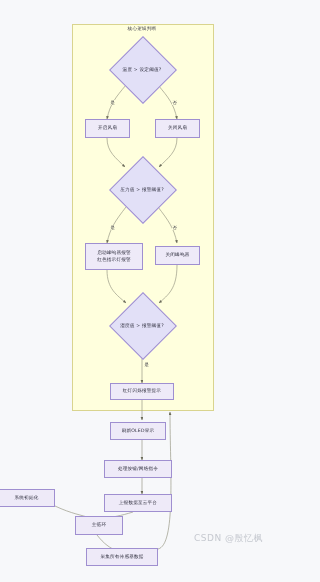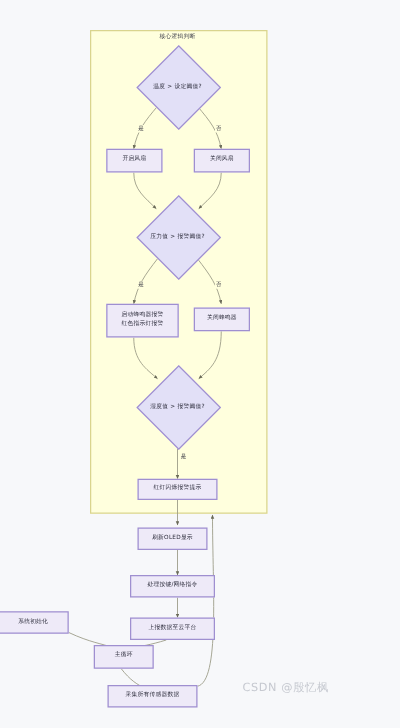--- a/index.html
+++ b/index.html
@@ -145,15 +145,15 @@
   <div class="node" style="left:75px;top:516px;width:48px;height:19px;">主循环</div>
 
   <div class="node" style="left:86px;top:548px;width:72px;height:18px;">采集所有传感器数据</div>
 
   <div class="edge-label" style="left:110px;top:100px;">是</div>
   <div class="edge-label" style="left:172px;top:100px;">否</div>
   <div class="edge-label" style="left:110px;top:225px;">是</div>
   <div class="edge-label" style="left:172px;top:225px;">否</div>
   <div class="edge-label" style="left:144px;top:362px;">是</div>
 
-  <div class="watermark" style="left:194px;top:544px;">CSDN @殷忆枫</div>
+  <div class="watermark" style="left:194px;top:532px;">CSDN @殷忆枫</div>
 
 </div>
 
 </body></html>

